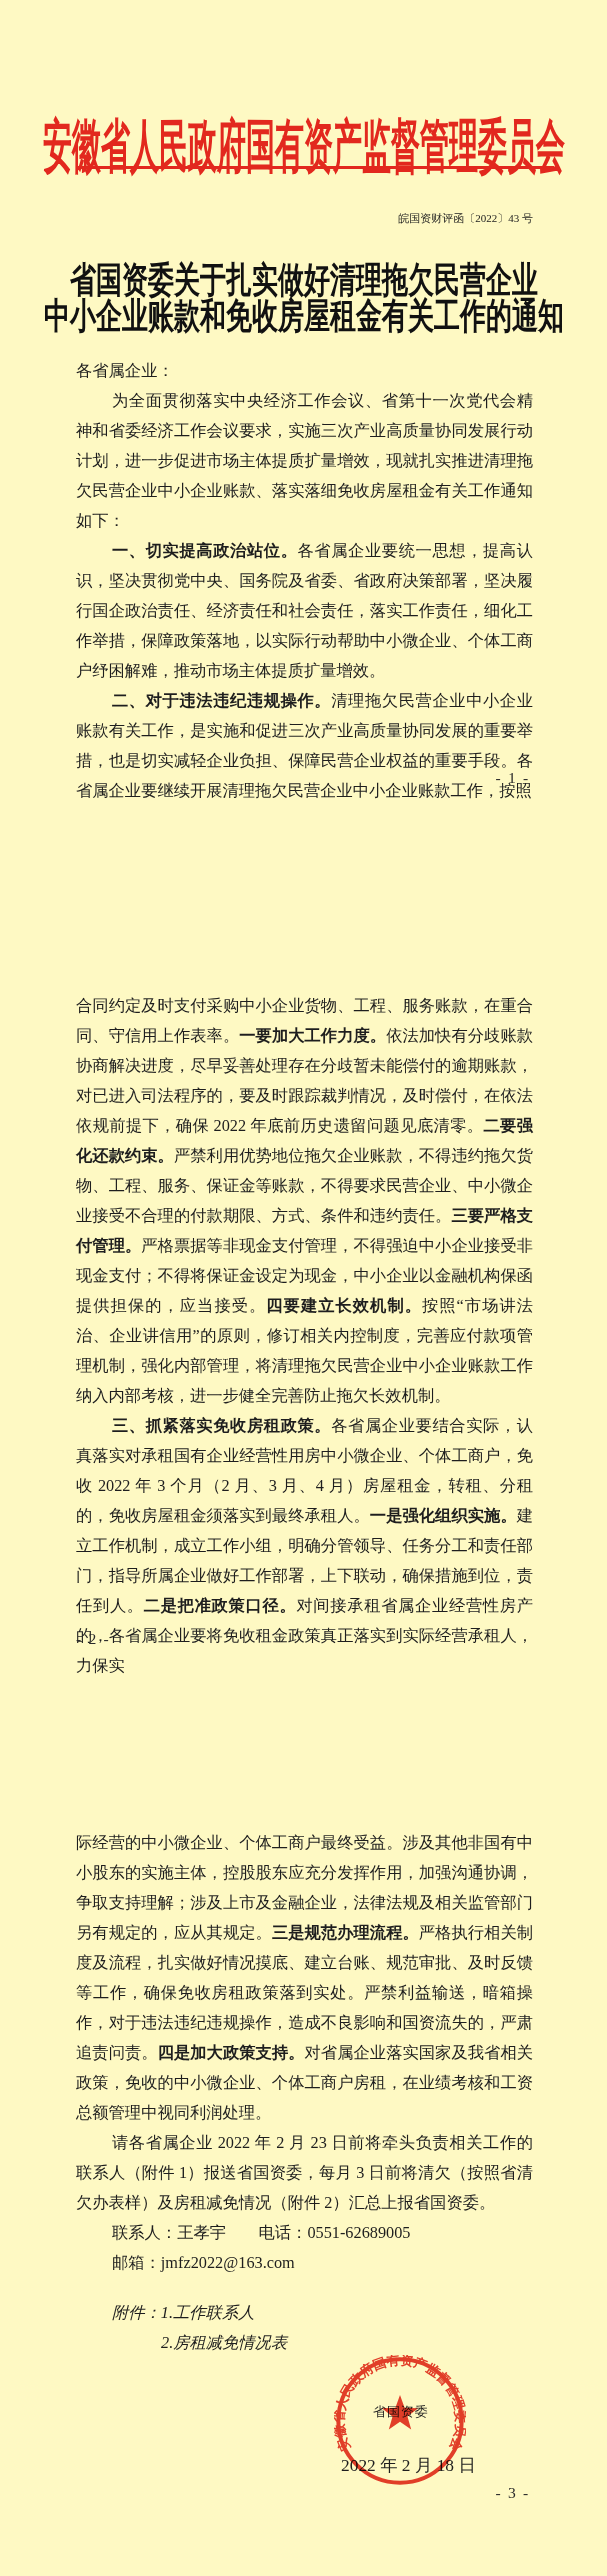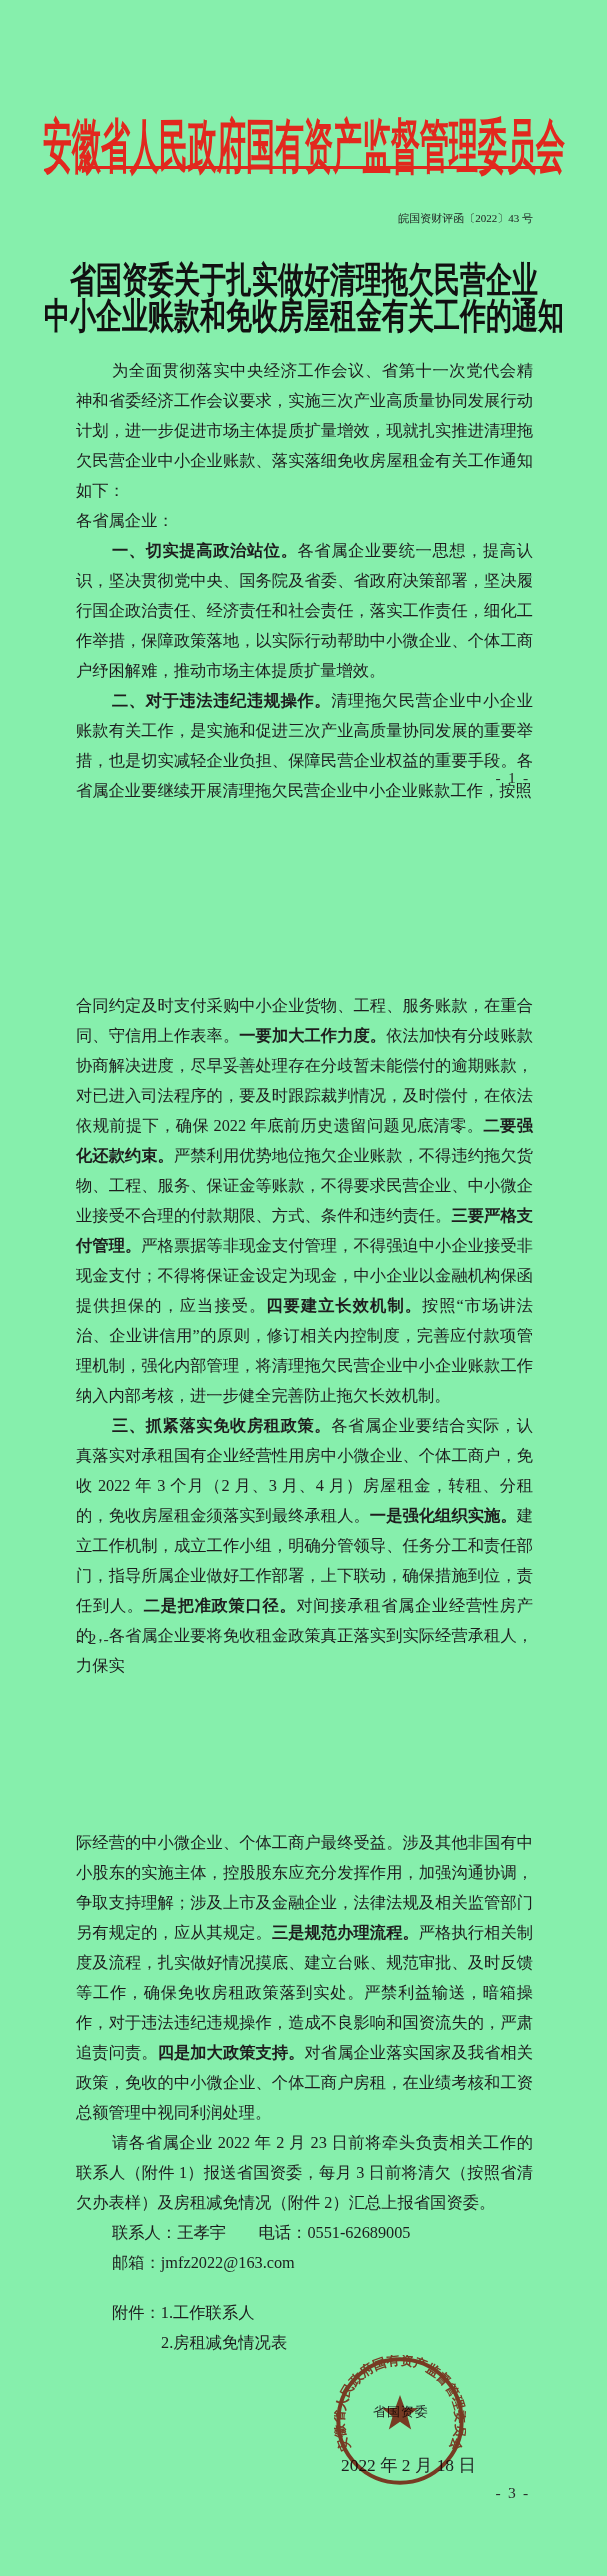--- a/index.html
+++ b/index.html
@@ -1,17 +1,17 @@
 <!DOCTYPE html>
 <html style="font-size:14px"><head>
 <meta charset="utf-8">
 <style>
   html,body{margin:0;padding:0;background:#ffffff;}
   .doc{
-    position:relative;width:608px;height:2576px;background:#86efac;
+    position:relative;width:608px;height:2576px;background:#fef9c3;
     font-family:"Liberation Serif","DejaVu Serif",serif;color:#222;
     overflow:hidden;
   }
   .page{position:absolute;left:0;width:608px;overflow:hidden;}
   #page1{top:0;height:859px;}
   #page2{top:859px;height:868px;}
   #page3{top:1727px;height:849px;}
 
   
   .agency{position:absolute;top:108px;left:0;width:608px;text-align:center;}
@@ -32,21 +32,21 @@
         text-align:justify;color:#1e1e1e;}
   #page1 .body{top:356px;}
   #page2 .body{top:132px;line-height:30px;}
   #page3 .body{top:101px;}
   .para{margin:0;text-indent:36px;}
   .para.noindent{text-indent:0;}
   .b{font-weight:bold;}
 
   
   .attach{margin-top:20px;padding-left:36px;text-align:left;}
-  .attach-line{line-height:30px;}
+  .attach-line{line-height:30px;font-style:italic;}
   .attach-cont{padding-left:49px;}
 
   
   .signer{position:absolute;top:676px;left:373px;font-size:13px;letter-spacing:0.9px;color:#1e1e1e;}
   .sig-date{position:absolute;top:726px;left:341px;font-size:17.4px;color:#1e1e1e;}
   .seal{position:absolute;top:628px;left:334px;width:132px;height:132px;
         mix-blend-mode:multiply;opacity:0.93;}
 
   
   .pn{position:absolute;font-size:15.6px;color:#2a2a2a;letter-spacing:1.7px;white-space:nowrap;}
@@ -67,22 +67,22 @@
     <div class="docnum">皖国资财评函〔2022〕43 号</div>
     <div class="title">
       <div class="tline">
         <span class="stretchY">省国资委关于扎实做好清理拖欠民营企业</span>
       </div>
       <div class="tline">
         <span class="stretchY">中小企业账款和免收房屋租金有关工作的通知</span>
       </div>
     </div>
     <div class="body">
+        <p class="para noindent"><span>各省属企业：</span></p>
         <p class="para"><span>为全面贯彻落实中央经济工作会议、省第十一次党代会精神和省委经济工作会议要求，实施三次产业高质量协同发展行动计划，进一步促进市场主体提质扩量增效，现就扎实推进清理拖欠民营企业中小企业账款、落实落细免收房屋租金有关工作通知如下：</span></p>
-        <p class="para noindent"><span>各省属企业：</span></p>
         <p class="para"><span class="b">一、切实提高政治站位。</span><span>各省属企业要统一思想，提高认识，坚决贯彻党中央、国务院及省委、省政府决策部署，坚决履行国企政治责任、经济责任和社会责任，落实工作责任，细化工作举措，保障政策落地，以实际行动帮助中小微企业、个体工商户纾困解难，推动市场主体提质扩量增效。</span></p>
         <p class="para"><span class="b">二、对于违法违纪违规操作。</span><span>清理拖欠民营企业中小企业账款有关工作，是实施和促进三次产业高质量协同发展的重要举措，也是切实减轻企业负担、保障民营企业权益的重要手段。各省属企业要继续开展清理拖欠民营企业中小企业账款工作，按照</span></p>
       </div>
     <div class="pn">- 1 -</div>
   </div>
 
   <div class="page" id="page2">
     <div class="body">
         <p class="para noindent"><span>合同约定及时支付采购中小企业货物、工程、服务账款，在重合同、守信用上作表率。</span><span class="b">一要加大工作力度。</span><span>依法加快有分歧账款协商解决进度，尽早妥善处理存在分歧暂未能偿付的逾期账款，对已进入司法程序的，要及时跟踪裁判情况，及时偿付，在依法依规前提下，确保 2022 年底前历史遗留问题见底清零。</span><span class="b">二要强化还款约束。</span><span>严禁利用优势地位拖欠企业账款，不得违约拖欠货物、工程、服务、保证金等账款，不得要求民营企业、中小微企业接受不合理的付款期限、方式、条件和违约责任。</span><span class="b">三要严格支付管理。</span><span>严格票据等非现金支付管理，不得强迫中小企业接受非现金支付；不得将保证金设定为现金，中小企业以金融机构保函提供担保的，应当接受。</span><span class="b">四要建立长效机制。</span><span>按照“市场讲法治、企业讲信用”的原则，修订相关内控制度，完善应付款项管理机制，强化内部管理，将清理拖欠民营企业中小企业账款工作纳入内部考核，进一步健全完善防止拖欠长效机制。</span></p>
         <p class="para"><span class="b">三、抓紧落实免收房租政策。</span><span>各省属企业要结合实际，认真落实对承租国有企业经营性用房中小微企业、个体工商户，免收 2022 年 3 个月（2 月、3 月、4 月）房屋租金，转租、分租的，免收房屋租金须落实到最终承租人。</span><span class="b">一是强化组织实施。</span><span>建立工作机制，成立工作小组，明确分管领导、任务分工和责任部门，指导所属企业做好工作部署，上下联动，确保措施到位，责任到人。</span><span class="b">二是把准政策口径。</span><span>对间接承租省属企业经营性房产的，各省属企业要将免收租金政策真正落实到实际经营承租人，力保实</span></p>

